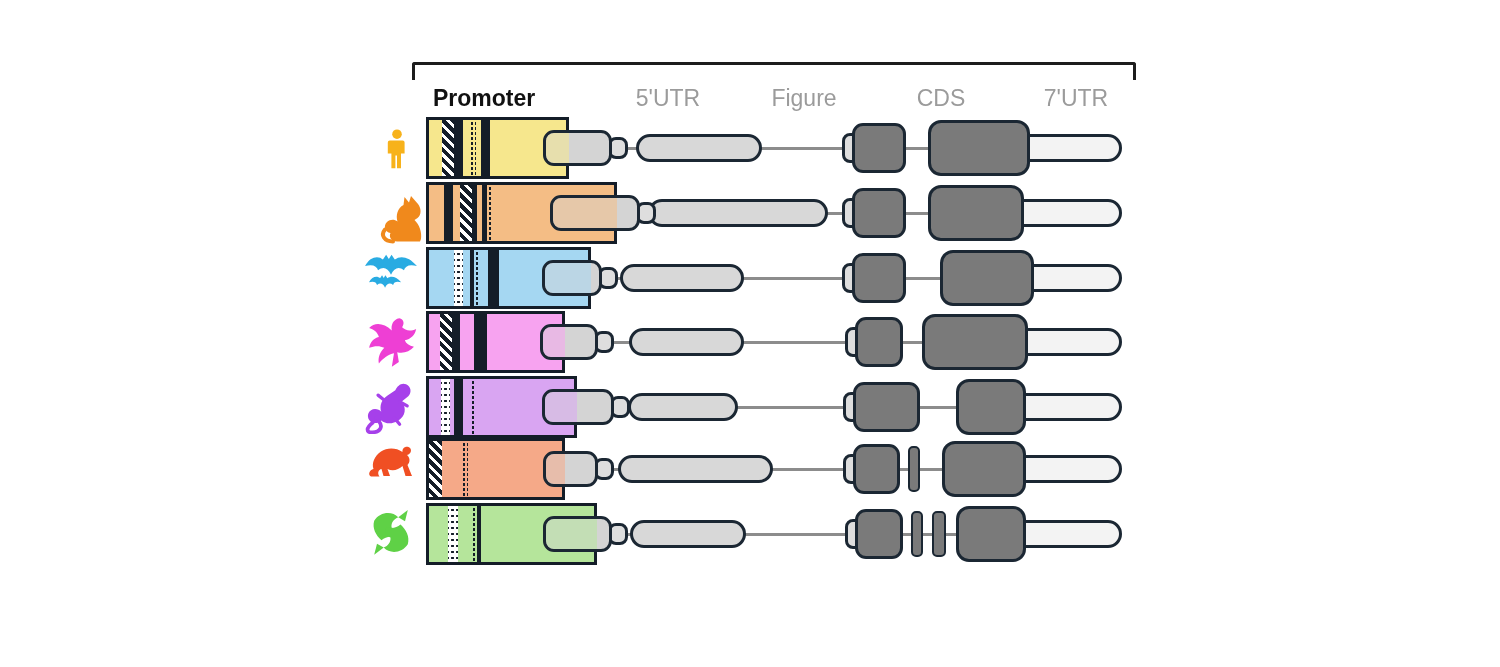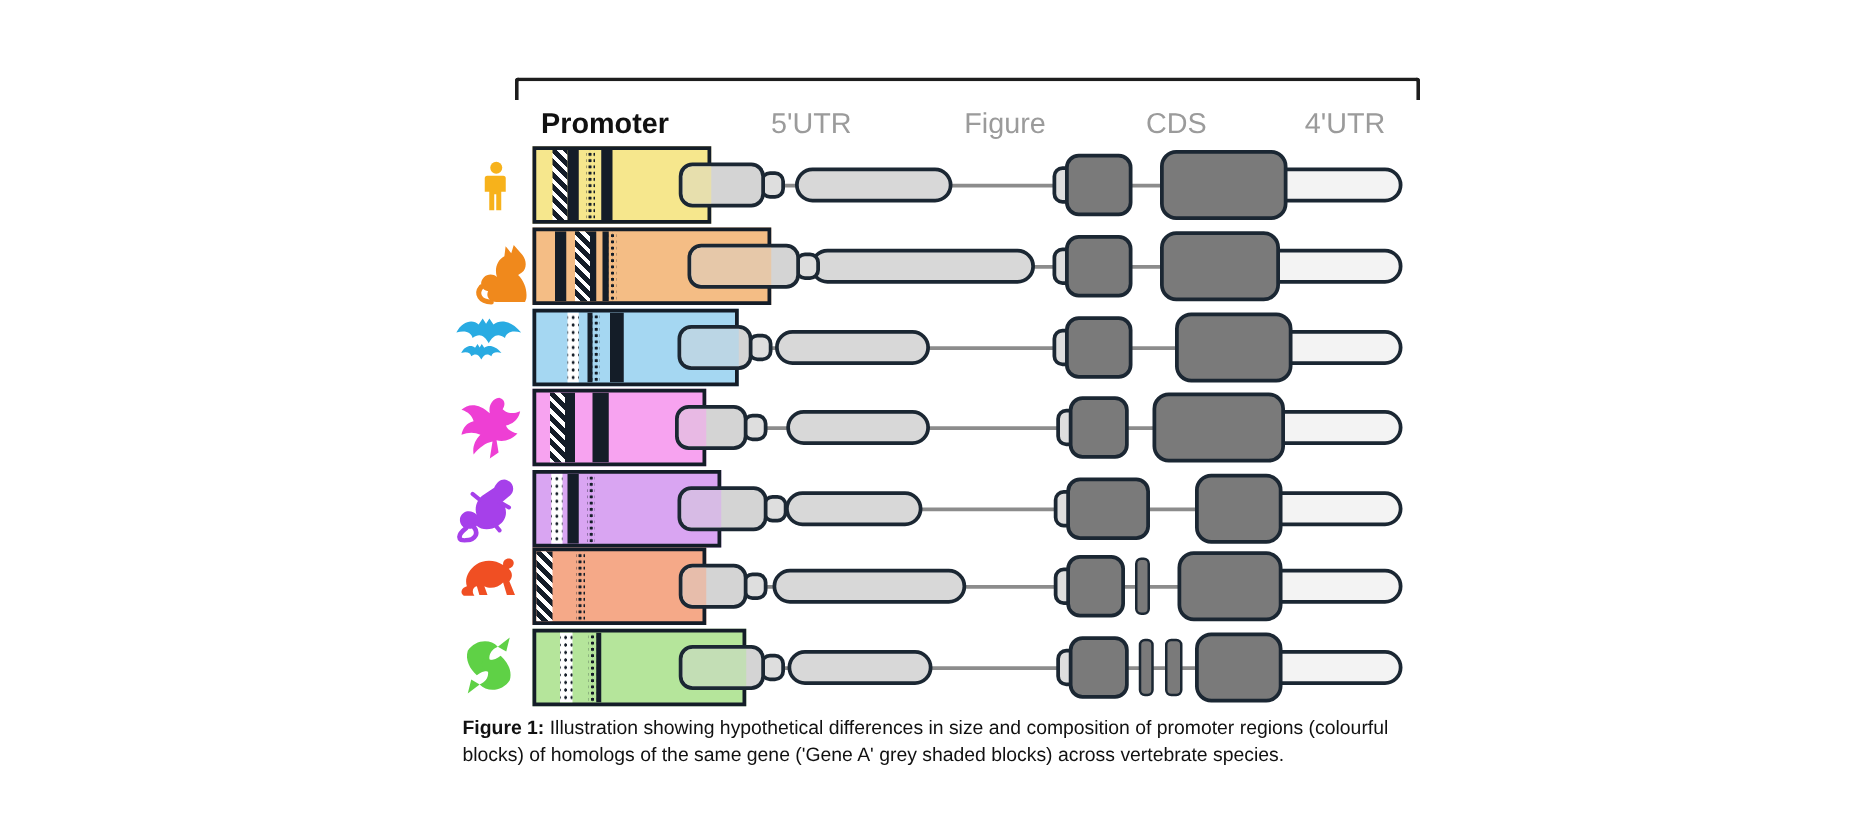--- a/index.html
+++ b/index.html
@@ -46,28 +46,25 @@
     position:absolute;left:370px;top:572px;width:768px;
     font-size:15.5px;line-height:21.5px;color:#111;
   }
   #caption b{font-weight:bold;}
 </style>
 </head>
 <body>
 
 <div id="stage">
   <div id="bracket" style="left: 412px; top: 62px; width: 718px;"></div>
-  <div id="caption">
-    <b>Figure 1:</b><span> Illustration showing hypothetical differences in size and composition of promoter regions (colourful blocks) of homologs of the same gene ('Gene A' grey shaded blocks) across vertebrate species.</span>
-  </div>
 <div class="col-label bold" style="left: 484px; color: rgb(17, 17, 17);">Promoter</div>
-    <div class="col-label" style="left: 649px; color: rgb(155, 155, 155);">5'UTR</div>
+    <div class="col-label" style="left: 668px; color: rgb(155, 155, 155);">5'UTR</div>
     <div class="col-label" style="left: 804px; color: rgb(155, 155, 155);">Figure</div>
     <div class="col-label" style="left: 941px; color: rgb(155, 155, 155);">CDS</div>
-    <div class="col-label" style="left: 1076px; color: rgb(155, 155, 155);">4'UTR</div>
+    <div class="col-label" style="left: 1076px; color: rgb(155, 155, 155);">7'UTR</div>
     <div class="icon" style="left: 385px; top: 118px; width: 40px; height: 62px; z-index: 1;"><svg width="40" height="62" viewBox="0 0 100 100" preserveAspectRatio="xMidYMid meet" fill="#F7B21B" stroke="#F7B21B" stroke-width="0">
         <circle cx="30" cy="13" r="12"></circle>
         <path d="M16,29 h28 a5,5 0 0 1 5,5 v27 h-9 v37 h-10 v-32 h-4 v32 h-10 v-37 h-9 v-27 a5,5 0 0 1 5,-5 z"></path>
       </svg></div>
     <div class="gline" style="left: 604px; top: 147px; width: 506px; z-index: 0;"></div>
     <div class="utr3" style="left: 946px; top: 134px; width: 176px; height: 28px; z-index: 2;"></div>
     <div class="longb" style="left: 636px; top: 134px; width: 126px; height: 28px; z-index: 3;"></div>
     <div class="prom" style="left: 426px; top: 117px; width: 143px; height: 62px; background: rgb(246, 231, 141); z-index: 3;">
       <div class="band band-hatch" style="left: 13px; width: 12px;"></div>
       <div class="band band-black" style="left: 25px; width: 9px;"></div>

